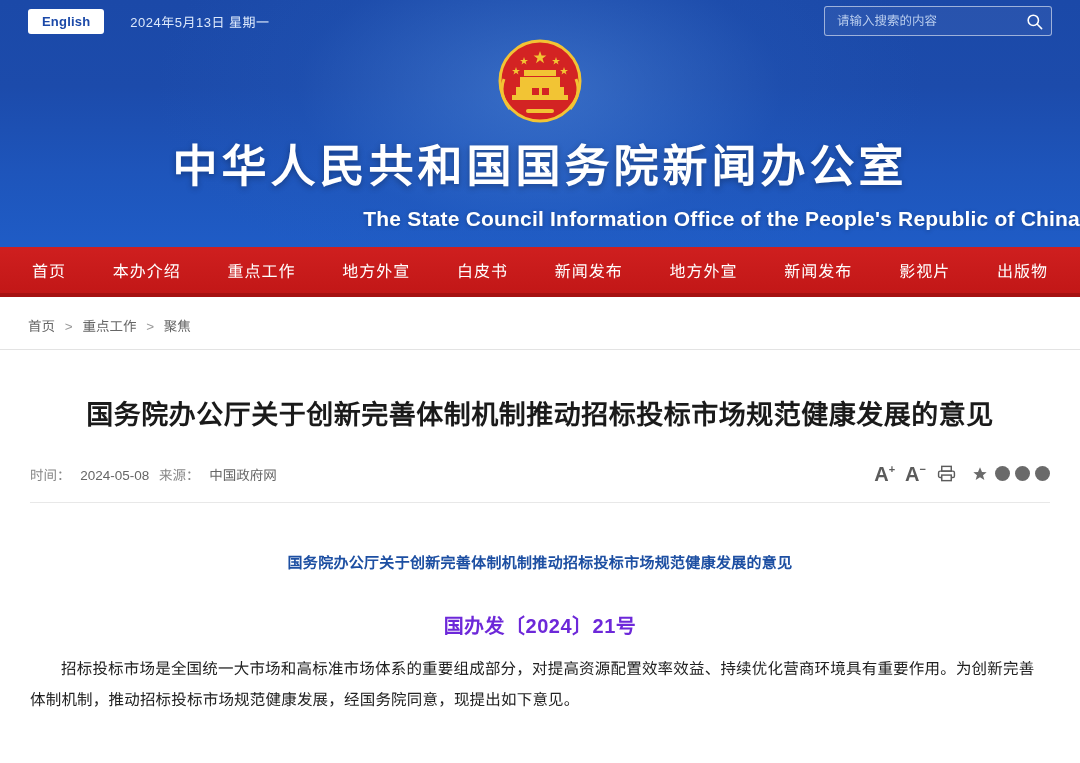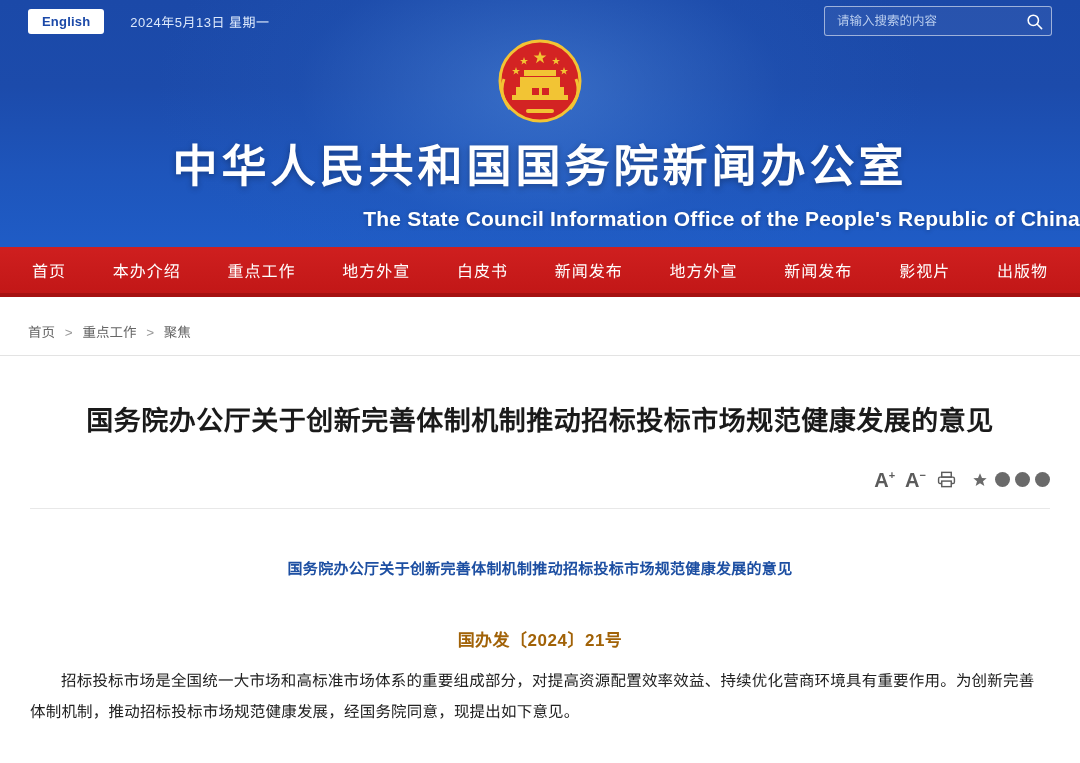--- a/index.html
+++ b/index.html
@@ -138,21 +138,21 @@
     white-space: nowrap;
   }
   .nav-sep {
     width: 1080px;
     height: 4px;
     background: #a51111;
   }
 
   
   .breadcrumb {
-    padding: 24px 0 14px 28px;
+    padding: 18px 0 14px 28px;
     font-size: 13.5px;
     color: #666666;
   }
   .breadcrumb a { color: #666666; text-decoration: none; cursor: pointer; }
   .breadcrumb .sep { margin: 0 6px; color: #999999; }
   .rule {
     width: 1080px;
     height: 1px;
     background: #e3e3e3;
   }
@@ -222,24 +222,24 @@
   .doc-head-line {
     text-align: center;
     color: #1d4fa2;
     font-weight: bold;
     font-size: 15px;
     margin-top: 48px;
     letter-spacing: 0.3px;
   }
   .doc-number {
     text-align: center;
-    color: #a16207;
-    font-weight: bold;
-    font-size: 17px;
-    margin-top: 48px;
+    color: #6d28d9;
+    font-weight: bold;
+    font-size: 20px;
+    margin-top: 38px;
     letter-spacing: 0.5px;
   }
   .doc-salutation {
     font-size: 15.5px;
     color: #222222;
     margin-top: 44px;
     letter-spacing: 0.2px;
   }
   .doc-para {
     font-size: 15.5px;
@@ -318,20 +318,26 @@
   <a>重点工作</a>
   <span class="sep">&gt;</span>
   <a>聚焦</a>
 </div>
 <div class="rule"></div>
 
 <div class="article">
   <h1 class="article-title">国务院办公厅关于创新完善体制机制推动招标投标市场规范健康发展的意见</h1>
 
   <div class="meta-row">
+    <div class="meta-left">
+      <span class="label">时间：</span>
+      <span class="value">2024-05-08</span>
+      <span class="label">来源：</span>
+      <span class="value">中国政府网</span>
+    </div>
 
     <div class="meta-right">
       <span class="font-btn">
         <span>A</span><sup>+</sup>
       </span>
       <span class="font-btn">
         <span>A</span><sup>−</sup>
       </span>
       <span class="icon-btn">
         <svg width="19" height="19" viewBox="0 0 24 24" fill="none" stroke="#5b5b5b" stroke-width="1.8">

